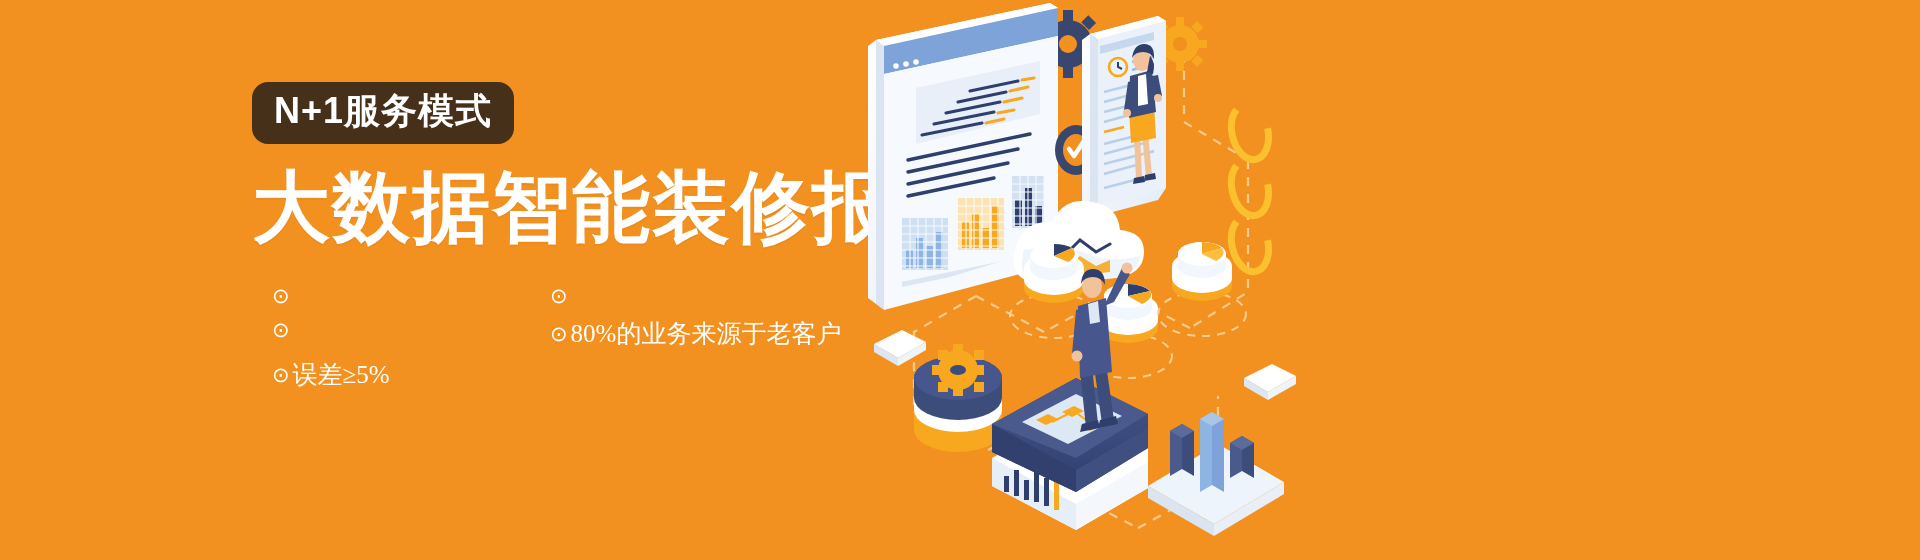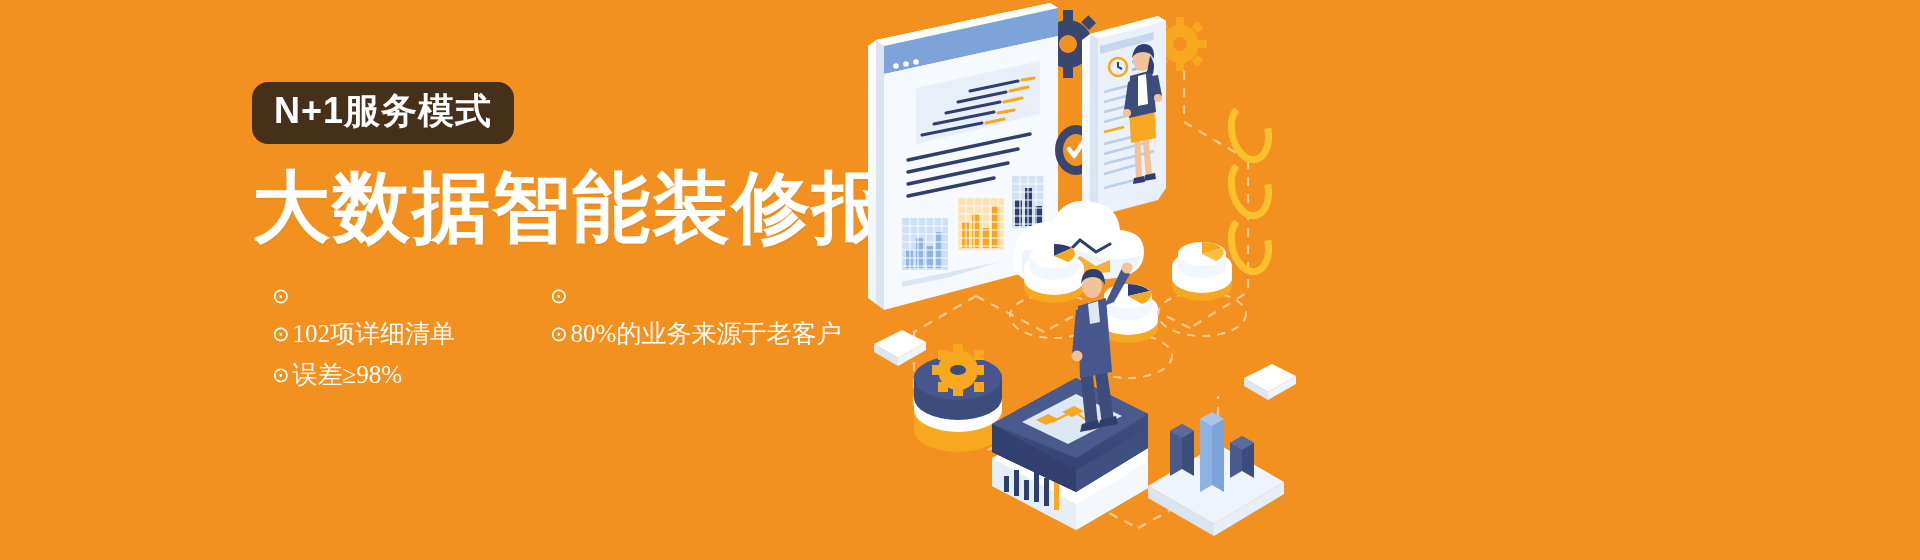--- a/index.html
+++ b/index.html
@@ -87,32 +87,31 @@
           <span class="bmark">⊙</span>
         </div>
         <div class="bcell col2">
           <span class="bmark">⊙</span>
         </div>
       </div>
 
       <div class="brow">
         <div class="bcell col1">
           <span class="bmark">⊙</span>
-          <span>102项详细清单</span>
         </div>
         <div class="bcell col2">
           <span class="bmark">⊙</span>
           <span>80%的业务来源于老客户</span>
         </div>
       </div>
 
       <div class="brow">
         <div class="bcell col1">
           <span class="bmark">⊙</span>
-          <span>误差≥98%</span>
+          <span>误差≥5%</span>
         </div>
       </div>
 
     </div>
   </div>
 
   <div id="art">
   <svg width="520" height="575" viewBox="0 0 520 575" xmlns="http://www.w3.org/2000/svg">
     <defs>
       <linearGradient id="gWhite" x1="0" y1="0" x2="1" y2="1">

